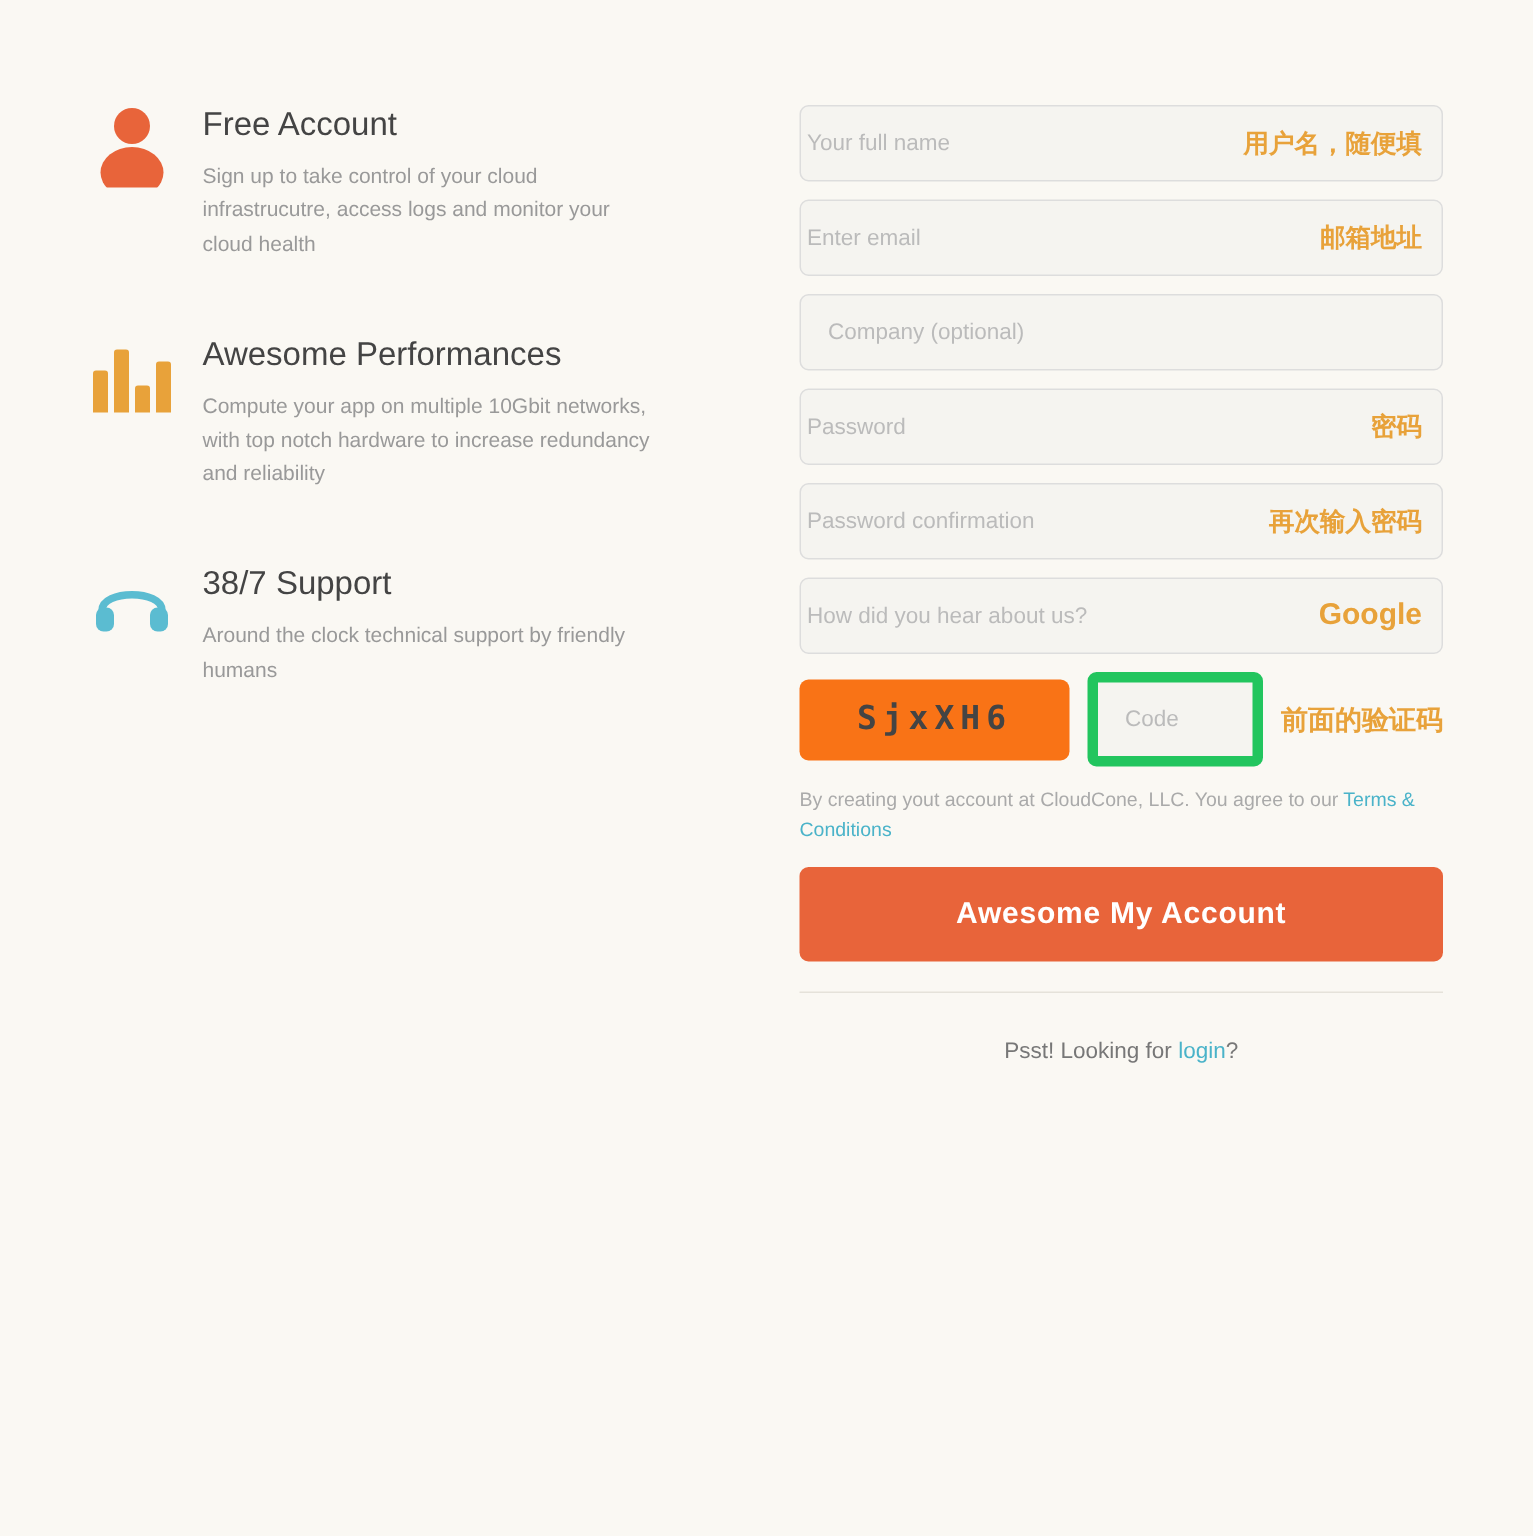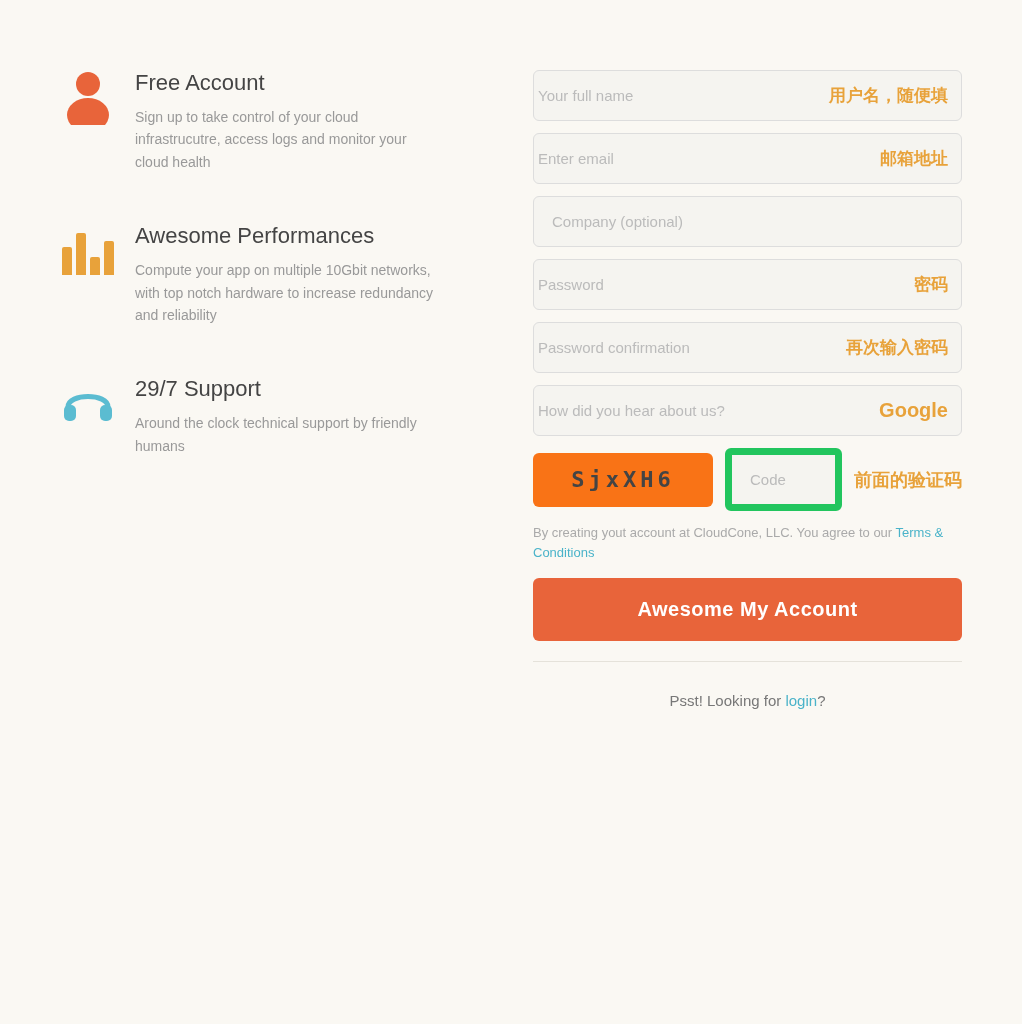--- a/index.html
+++ b/index.html
@@ -275,21 +275,21 @@
           <svg width="52" height="46" viewBox="0 0 52 46">
 
             <path d="M6 26 C6 12 46 12 46 26" stroke="#5bbcd1" stroke-width="5" fill="none" stroke-linecap="round"></path>
 
             <rect x="2" y="24" width="12" height="16" rx="5" fill="#5bbcd1"></rect>
 
             <rect x="38" y="24" width="12" height="16" rx="5" fill="#5bbcd1"></rect>
           </svg>
         </div>
         <div class="feature-text">
-          <h3>29/7 Support</h3>
+          <h3>38/7 Support</h3>
           <p>Around the clock technical support by friendly humans</p>
         </div>
       </div>
 
     </div>
 
     <div class="form-panel">
 
       
       <div class="form-field">

